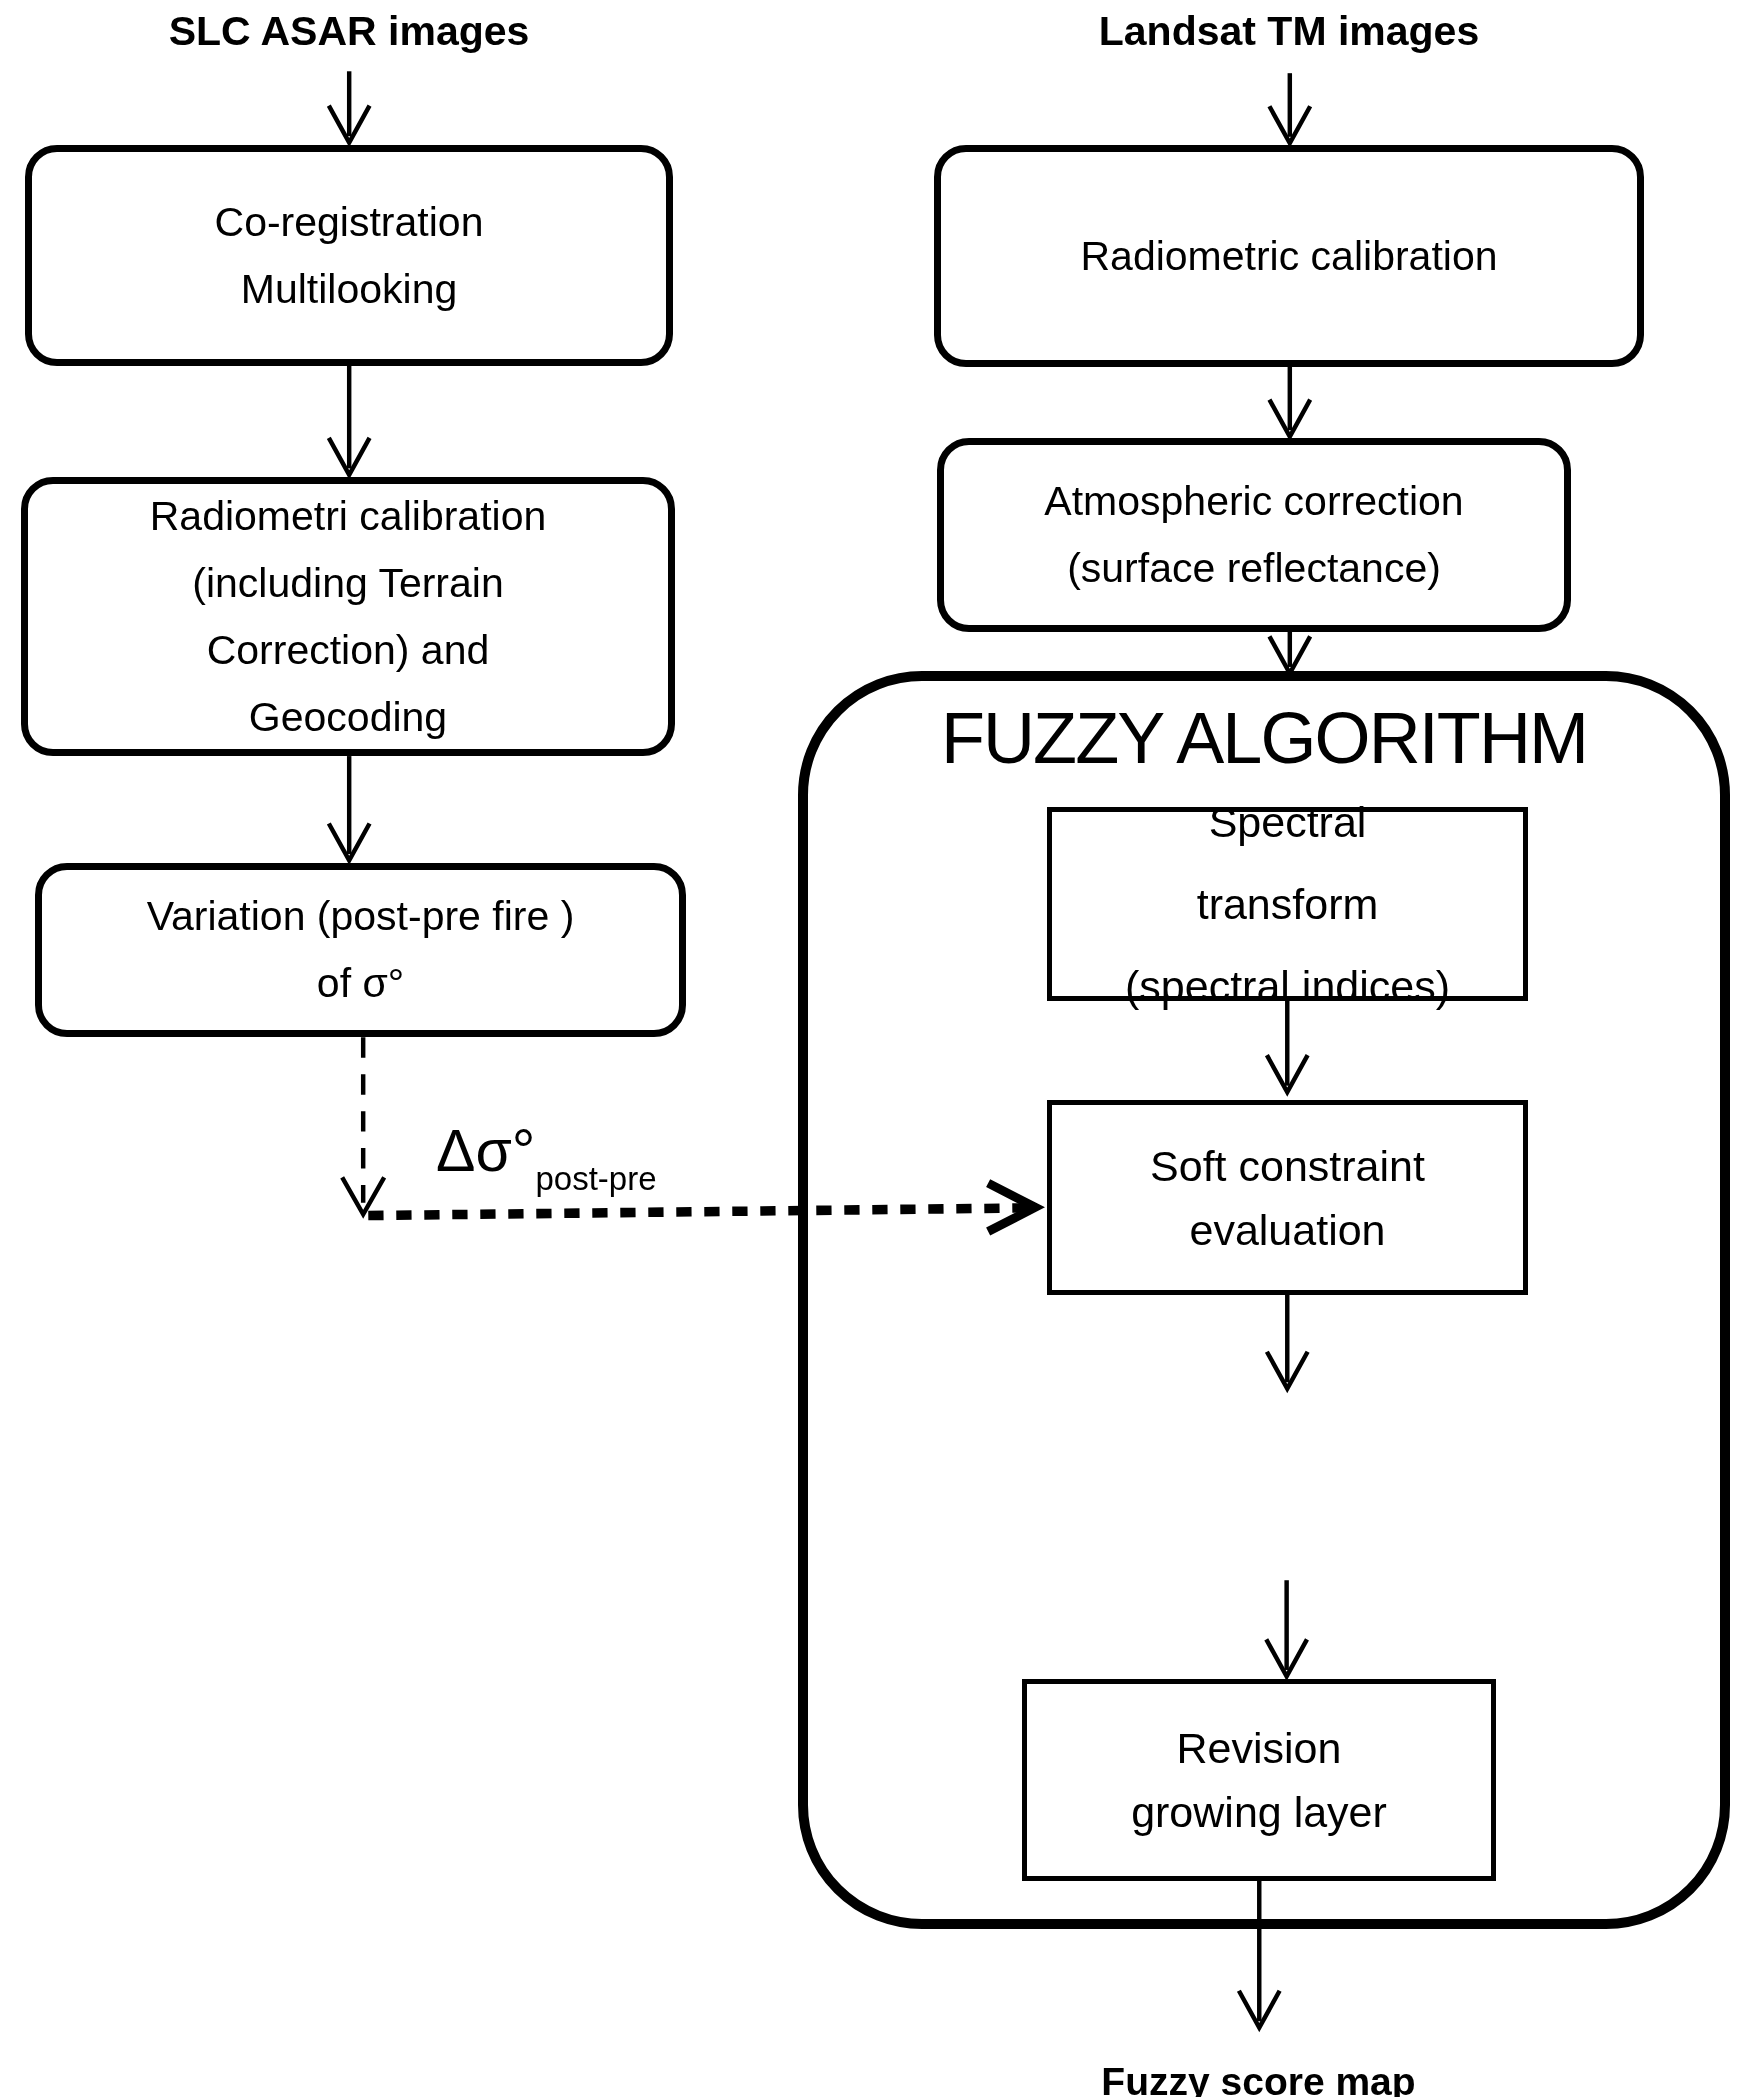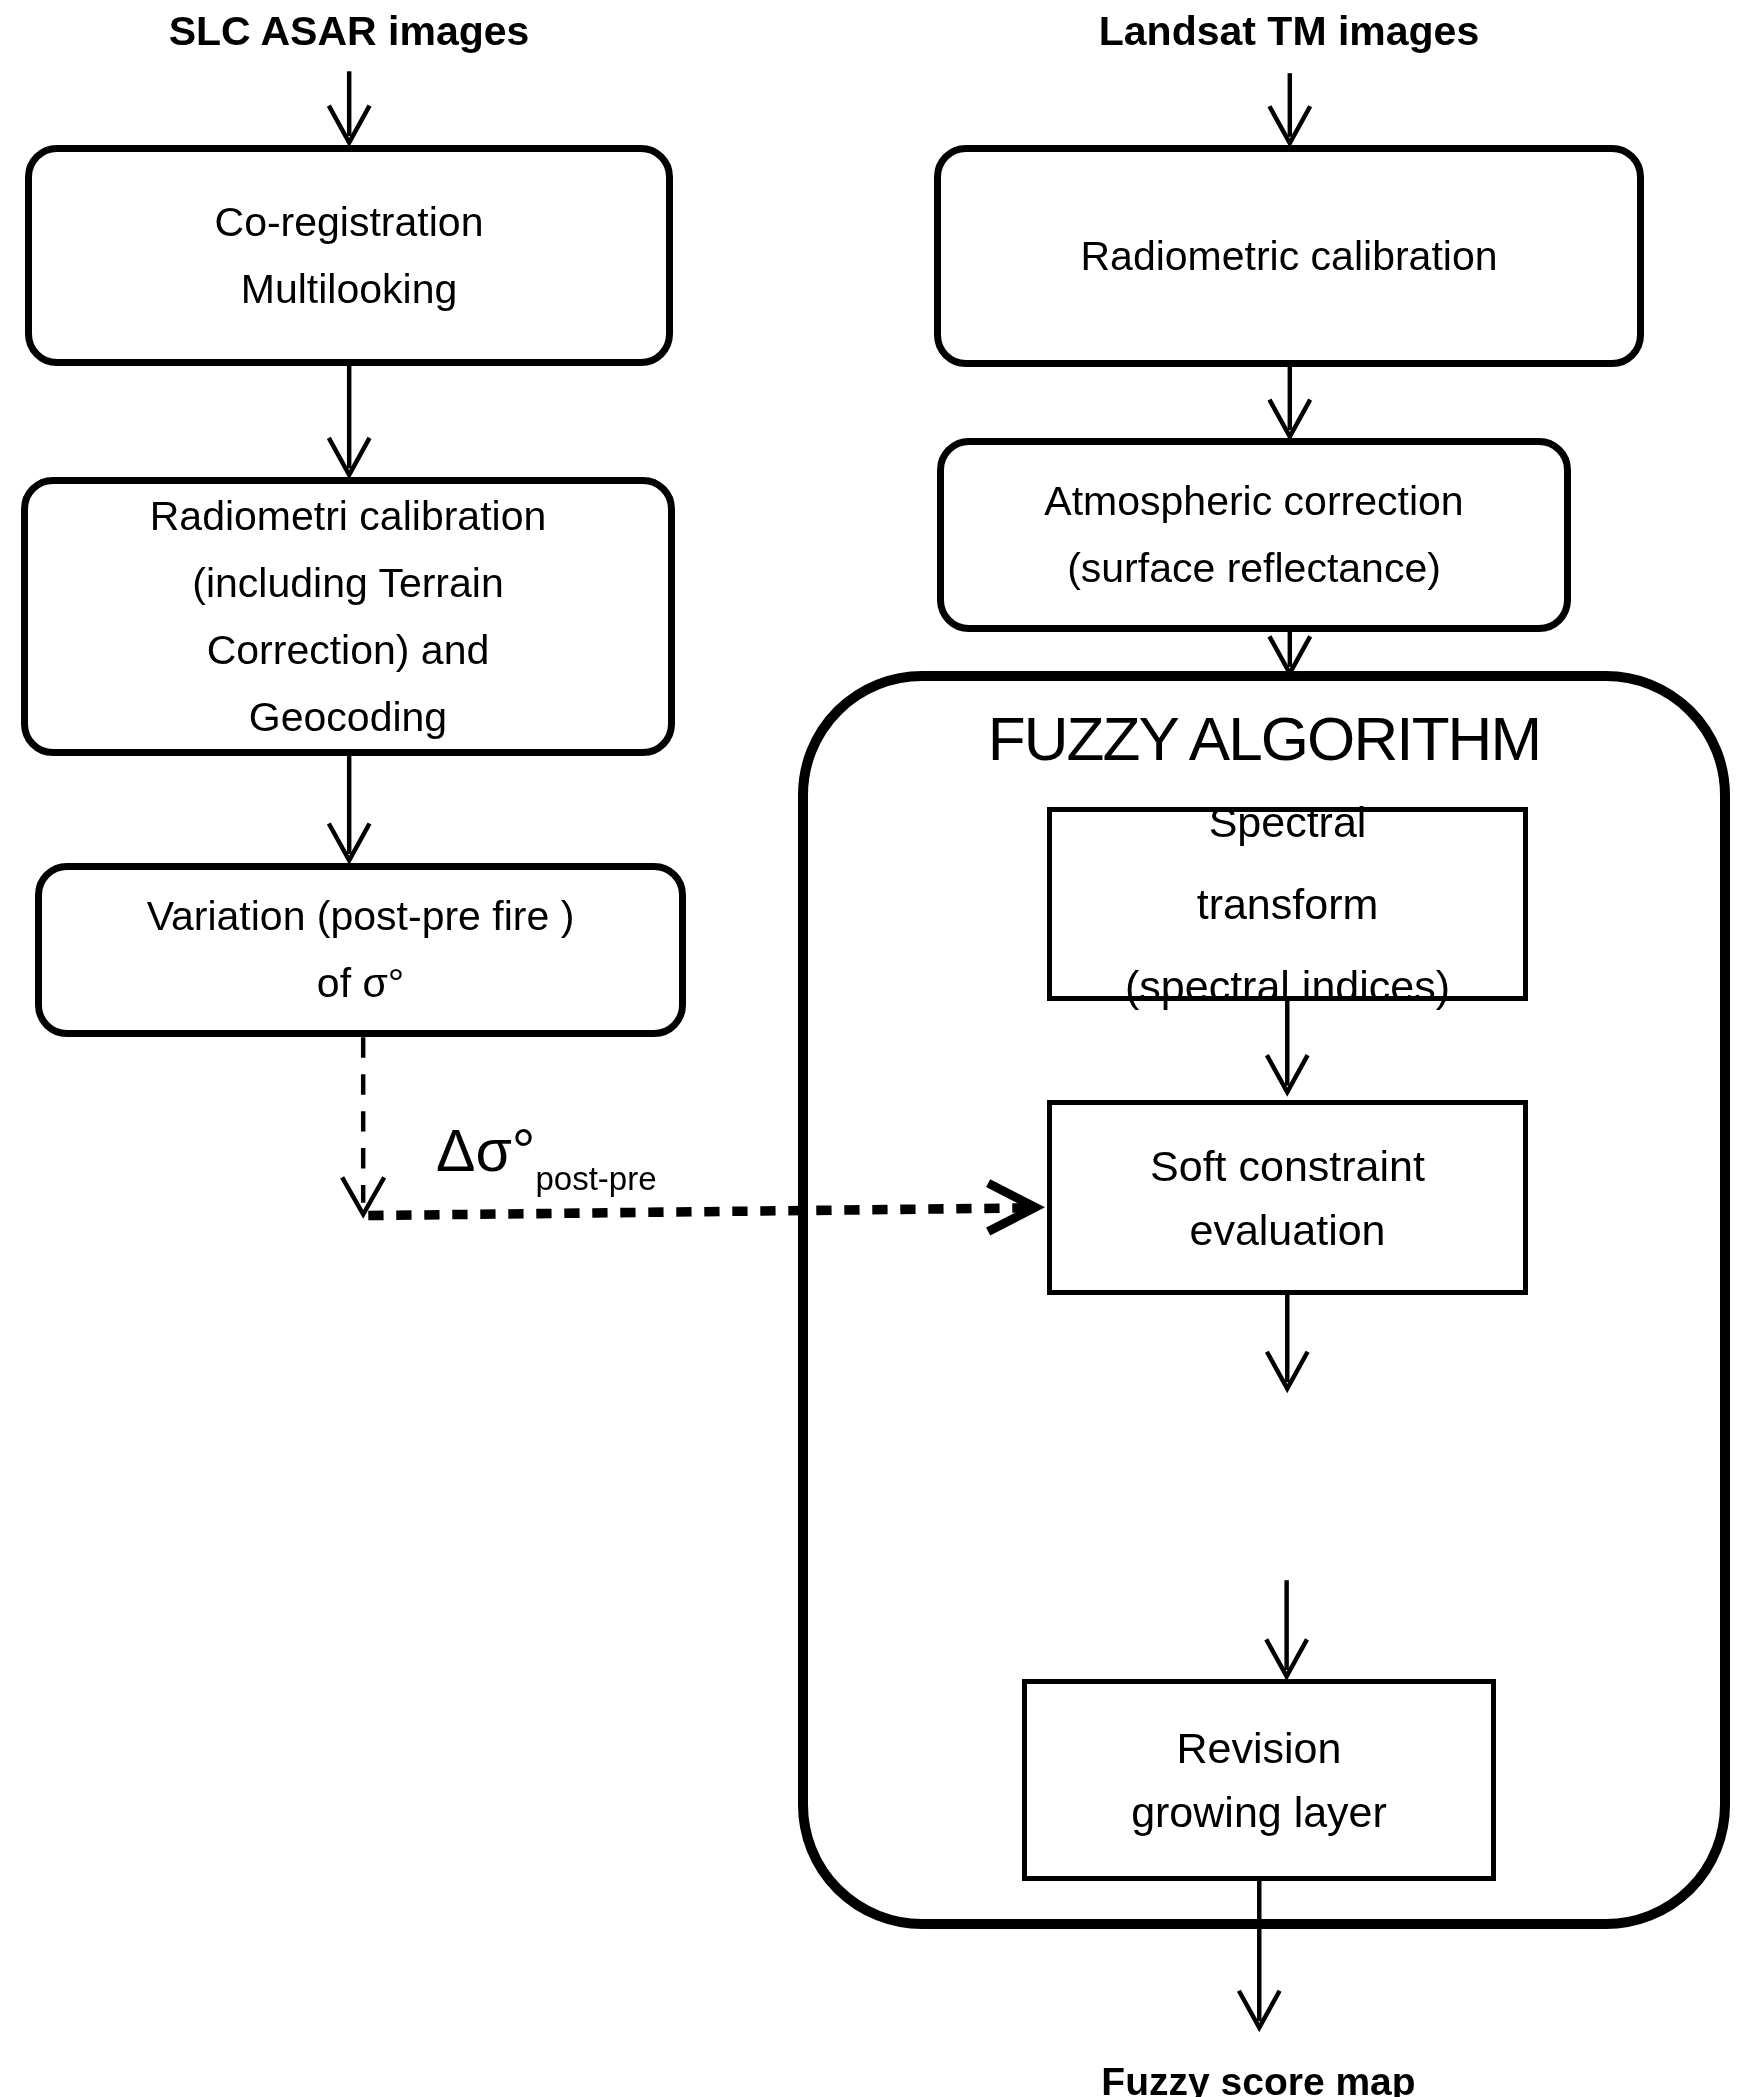--- a/index.html
+++ b/index.html
@@ -8,21 +8,21 @@
   svg.connectors{position:absolute;left:0;top:0;z-index:1;}
   .box{position:absolute;z-index:2;display:flex;flex-direction:column;justify-content:center;
        align-items:center;text-align:center;background:#ffffff;box-sizing:border-box;}
   .rounded{border:7px solid #000;border-radius:32px;}
   .inner{border:5.7px solid #000;border-radius:0;}
   .outer-text{font-size:41px;line-height:67px;font-weight:400;}
   .inner-text{font-size:43px;line-height:64px;font-weight:400;}
   .fuzzy-container{position:absolute;z-index:2;border:10.2px solid #000;border-radius:124px;
                    background:transparent;box-sizing:border-box;}
   .title{position:absolute;z-index:3;text-align:center;font-weight:700;font-size:41px;line-height:51px;}
-  .fuzzy-title{position:absolute;z-index:3;text-align:center;font-weight:400;font-size:62px;
+  .fuzzy-title{position:absolute;z-index:3;text-align:center;font-weight:400;font-size:72px;
                line-height:95px;letter-spacing:-1.9px;white-space:nowrap;}
   .delta-label{position:absolute;z-index:3;font-size:59px;line-height:64px;white-space:nowrap;}
   .delta-label .sub{font-size:33px;vertical-align:-19px;}
   .output-label{position:absolute;z-index:3;text-align:center;font-weight:700;font-size:39px;line-height:51px;margin-top:20px;}
   .bl{width:100%;}
 </style>
 </head>
 <body>
 
 <div class="diagram">

